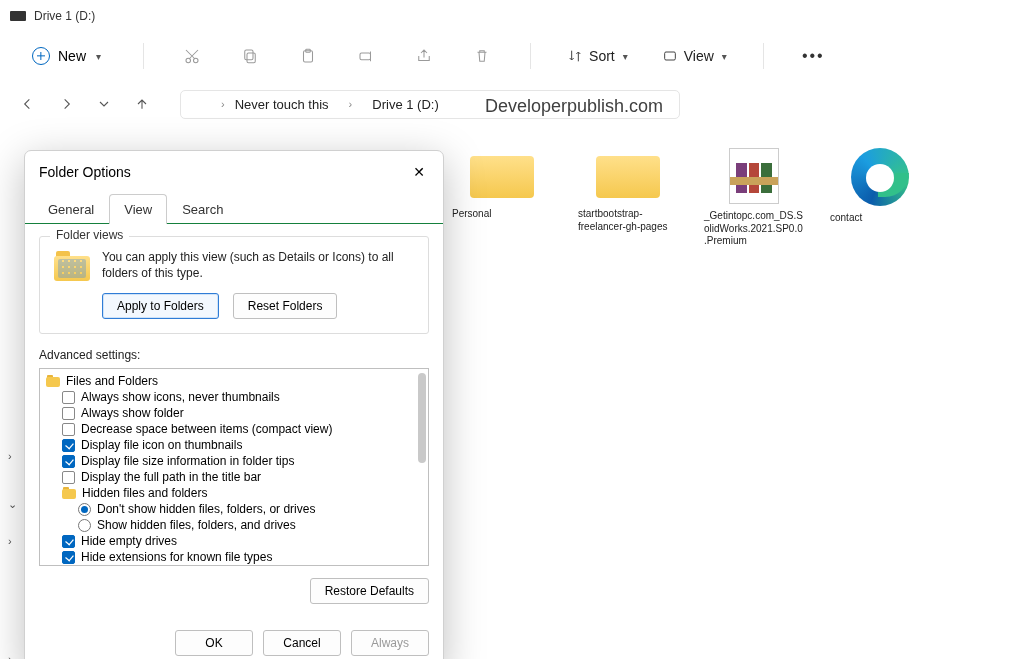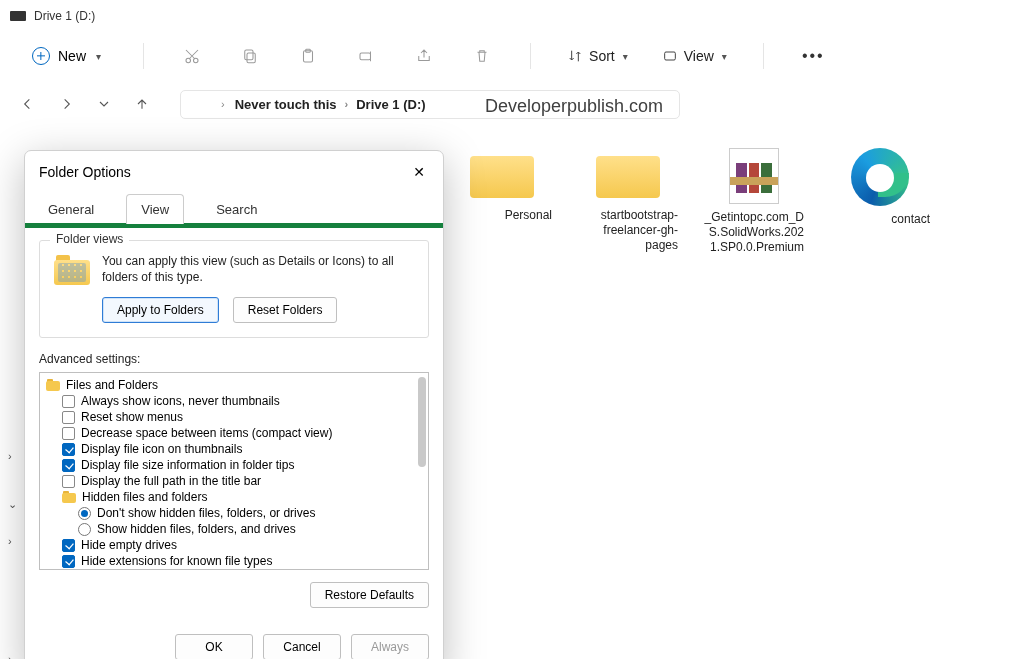--- a/index.html
+++ b/index.html
@@ -22,28 +22,28 @@
   .tb-icon svg{width:18px;height:18px;stroke:#9a9a9a;fill:none;stroke-width:1.4;}
   .tb-text{display:flex;align-items:center;gap:6px;padding:6px 8px;font-size:14px;color:#222;}
   .tb-text svg{width:16px;height:16px;stroke:#444;fill:none;stroke-width:1.5;}
   .dots{letter-spacing:2px;font-size:16px;color:#333;padding:0 10px;}
   
   
   .navrow{height:48px;display:flex;align-items:center;padding:0 18px;gap:18px;}
   .nav-arrow{width:20px;height:20px;display:flex;align-items:center;justify-content:center;}
   .nav-arrow svg{width:16px;height:16px;stroke:#555;fill:none;stroke-width:1.6;}
   .addr{flex:0 0 auto;display:flex;align-items:center;gap:10px;background:#fff;border:1px solid #e5e5e5;border-radius:5px;padding:6px 12px;font-size:13px;color:#222; margin-left:10px; min-width:500px;}
-  .addr .bc{display:flex;align-items:center;gap:8px;font-weight:bold;}
+  .addr .bc{display:flex;align-items:center;gap:20px;}
   .addr .sep{color:#888;font-size:11px;}
   .watermark{position:absolute;left:485px;top:96px;font-size:18px;color:#404040;}
   
   
   .content{position:absolute;left:142px;right:0;top:128px;bottom:0;padding:20px 20px;}
   .items{display:flex;gap:26px;flex-wrap:wrap;}
-  .item{width:100px;text-align:right;font-size:12px;color:#222;}
+  .item{width:100px;text-align:left;font-size:10px;color:#222;}
   .folder-ico{width:64px;height:50px;margin:0 auto 10px;position:relative;}
   .folder-ico .tab{position:absolute;top:0;left:4px;width:24px;height:10px;background:linear-gradient(#f3c24a,#e8b43a);border-radius:3px 3px 0 0;}
   .folder-ico .body{position:absolute;top:8px;left:0;right:0;bottom:0;background:linear-gradient(#ffe08a,#f5c84e);border-radius:4px;}
   .rar-ico{width:50px;height:56px;margin:0 auto 6px;background:#fff;border:1px solid #ccc;position:relative;}
   .rar-ico .books{position:absolute;left:6px;right:6px;top:14px;bottom:10px;display:flex;gap:2px;}
   .rar-ico .bk{flex:1;}
   .bk.b1{background:#7a3e7a;} .bk.b2{background:#b5473a;} .bk.b3{background:#3b6e3b;}
   .rar-ico .belt{position:absolute;left:0;right:0;top:28px;height:8px;background:#c9a25a;}
   .edge-ico{width:58px;height:58px;margin:0 auto 6px;border-radius:50%;background:conic-gradient(from 200deg,#0b5cab,#1b9de0 120deg,#36c486 260deg,#0b5cab);position:relative;}
   .edge-ico::after{content:"";position:absolute;left:15px;top:16px;width:28px;height:28px;border-radius:50%;background:#fff;}
@@ -54,25 +54,25 @@
   .side-chevrons{position:absolute;left:8px;top:450px;display:flex;flex-direction:column;gap:16px;color:#555;font-size:11px;}
   .side-item{position:absolute;left:38px;display:flex;align-items:center;gap:6px;font-size:13px;color:#222;}
   .side-item.pic{top:644px;}
   .pic-ico{width:16px;height:16px;background:#1e81d6;border-radius:2px;position:relative;}
   .pic-ico::after{content:"";position:absolute;left:2px;bottom:2px;border-left:5px solid transparent;border-right:5px solid transparent;border-bottom:7px solid #fff;}
   
   
   .dialog{position:absolute;left:24px;top:150px;width:420px;background:#fff;border:1px solid #d0d0d0;border-radius:7px;box-shadow:0 10px 40px rgba(0,0,0,.25);}
   .dlg-title{display:flex;align-items:center;justify-content:space-between;padding:10px 14px;font-size:14px;}
   .dlg-close{font-size:14px;padding:4px;line-height:1;}
-  .tabs{display:flex;gap:17px;padding:0 8px;font-size:13px;}
+  .tabs{display:flex;gap:0;padding:0 8px;font-size:13px;}
   .tab{padding:7px 14px;color:#333;border:1px solid transparent;border-bottom:none;position:relative;top:1px;background:#f8f8f8;}
   .tab.active{background:#fff;border-color:#ccc;border-radius:4px 4px 0 0;}
   .tab:not(.active){background:transparent;}
-  .dlg-body{border-top:5px solid #15803d;padding:12px 14px 14px;}
+  .dlg-body{border-top:1px solid #15803d;padding:12px 14px 14px;}
   .grp{border:1px solid #ddd;border-radius:3px;padding:12px 14px 14px;position:relative;margin-bottom:14px;}
   .grp .legend{position:absolute;top:-9px;left:10px;background:#fff;padding:0 6px;font-size:12px;color:#333;}
   .fv-row{display:flex;gap:12px;}
   .fv-ico{width:36px;height:30px;position:relative;flex:0 0 auto;margin-top:2px;}
   .fv-ico .tab2{position:absolute;top:0;left:2px;width:14px;height:6px;background:#f3c24a;border-radius:2px 2px 0 0;}
   .fv-ico .body2{position:absolute;top:5px;left:0;right:0;bottom:0;background:linear-gradient(#ffe08a,#f5c84e);border-radius:3px;}
   .fv-ico .grid{position:absolute;top:8px;left:4px;right:4px;bottom:3px;background:repeating-linear-gradient(90deg,#4a8bd6 0 4px,transparent 4px 6px),repeating-linear-gradient(0deg,#4a8bd6 0 4px,transparent 4px 6px);opacity:.35;border-radius:2px;}
   .fv-desc{font-size:12px;line-height:1.35;color:#222;}
   .fv-btns{display:flex;gap:14px;margin-top:12px;margin-left:48px;}
   .btn{padding:5px 14px;font-size:12px;border:1px solid #bfbfbf;background:#fdfdfd;border-radius:3px;}
@@ -279,21 +279,21 @@
             <span class="b"></span>
           </span>
         <span>Files and Folders</span>
       </div>
       <div class="tree-row ind1">
           <span class="cb"></span>
           <span>Always show icons, never thumbnails</span>
         </div>
       <div class="tree-row ind1">
           <span class="cb"></span>
-          <span>Reset show menus</span>
+          <span>Always show folder</span>
         </div>
       <div class="tree-row ind1">
           <span class="cb"></span>
           <span>Decrease space between items (compact view)</span>
         </div>
       <div class="tree-row ind1">
           <span class="cb checked"></span>
           <span>Display file icon on thumbnails</span>
         </div>
       <div class="tree-row ind1">

